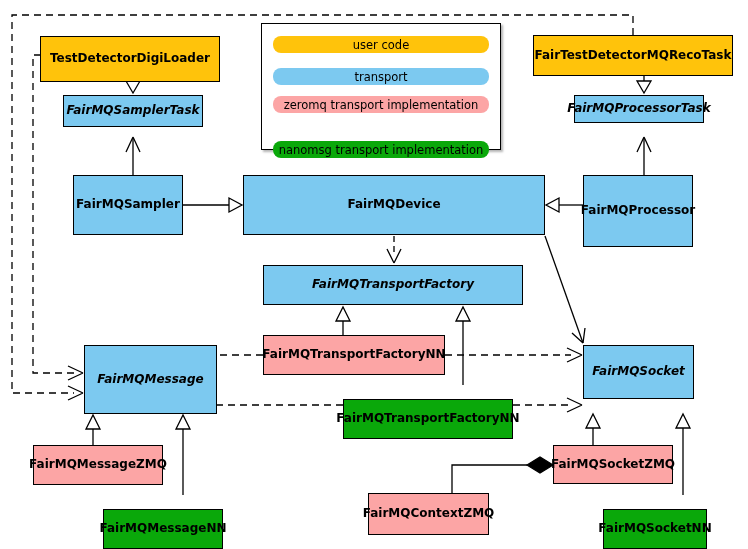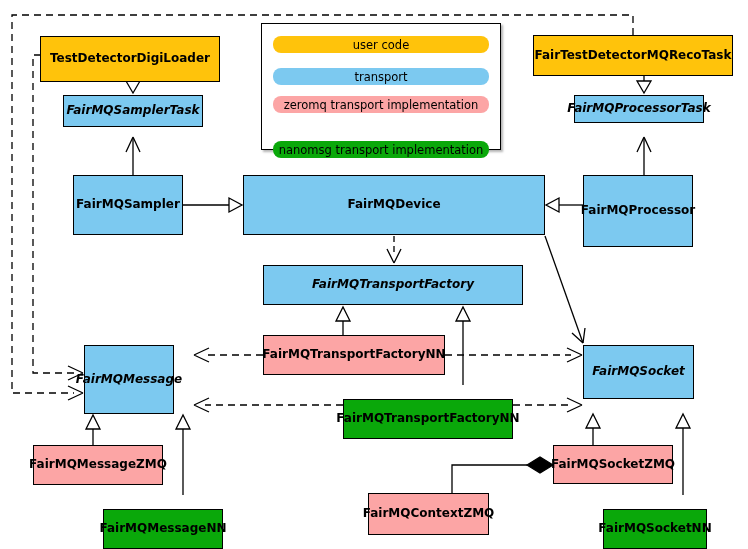--- a/index.html
+++ b/index.html
@@ -198,21 +198,21 @@
     </div>
 
   <div class="node c-red" style="left:263px;top:335px;width:182px;height:40px">
     <span>FairMQTransportFactoryNN</span>
     </div>
 
   <div class="node c-green" style="left:343px;top:385px;width:170px;height:40px">
     <span>FairMQTransportFactoryNN</span>
     </div>
 
-  <div class="node c-blue abstract" style="left:84px;top:345px;width:90px;height:69px">
+  <div class="node c-blue abstract" style="left:84px;top:345px;width:133px;height:69px">
     <span>FairMQMessage</span>
     </div>
 
   <div class="node c-red" style="left:33px;top:445px;width:130px;height:40px">
     <span>FairMQMessageZMQ</span>
     </div>
 
   <div class="node c-green" style="left:103px;top:495px;width:120px;height:40px">
     <span>FairMQMessageNN</span>
     </div>

